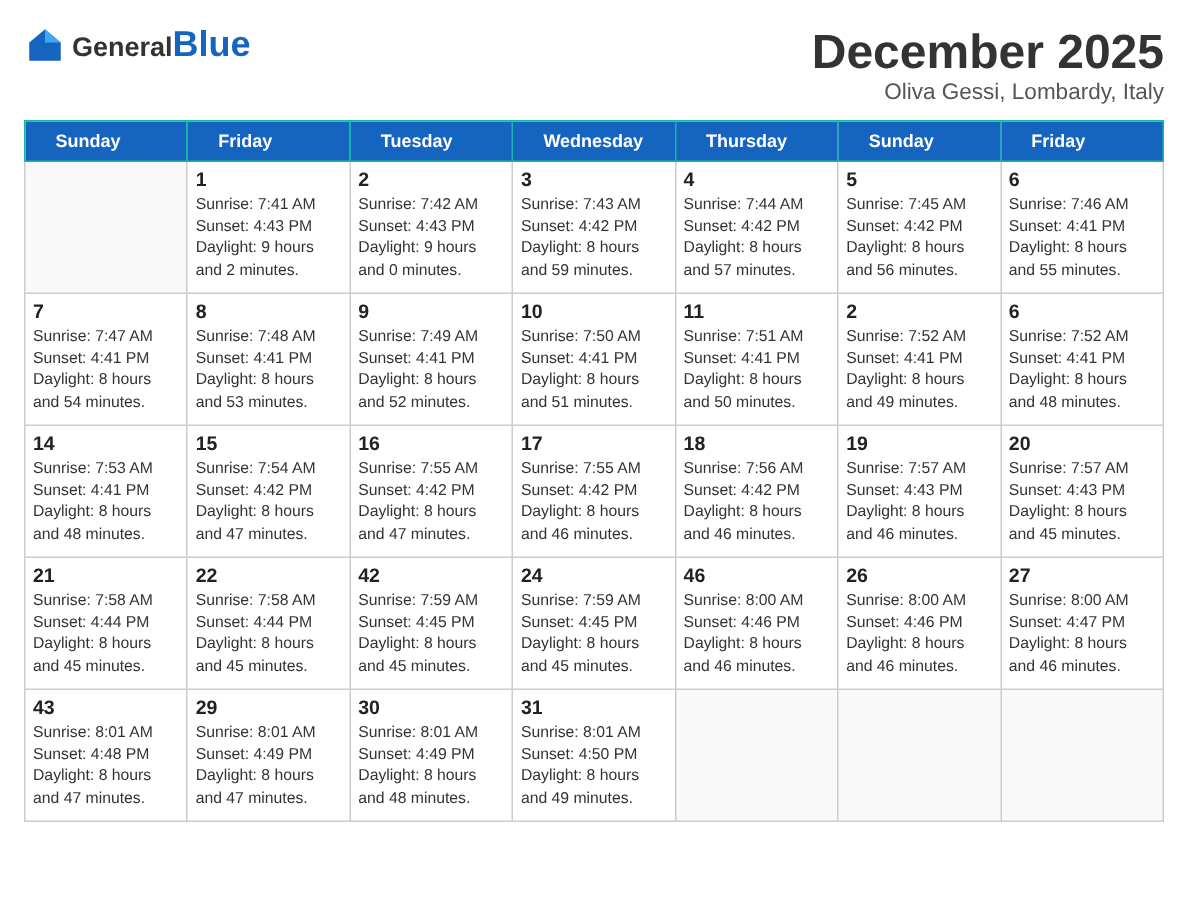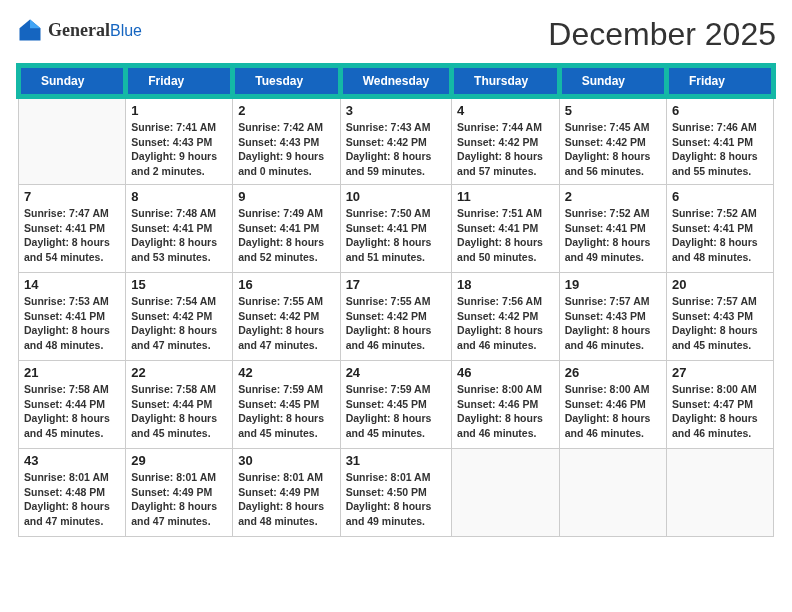--- a/index.html
+++ b/index.html
@@ -23,81 +23,81 @@
     }
     .logo-icon {
       width: 28px;
       height: 28px;
     }
     .title-block {
       text-align: right;
     }
     .month-title {
       font-size: 32px;
-      font-weight: normal;
+      font-weight: bold;
       color: #333;
     }
     .location {
       font-size: 15px;
       color: #555;
     }
     .calendar {
       width: 100%;
       border-collapse: collapse;
       font-size: 11px;
     }
     .calendar th {
       background-color: #1565c0;
       color: #fff;
       padding: 6px 20px;
       text-align: left;
       font-size: 12px;
-      border: 5px solid #14b8a6;
+      border: 1px solid #14b8a6;
     }
     .calendar td {
       border: 1px solid #ccc;
       vertical-align: top;
       padding: 4px 5px;
       min-height: 80px;
       width: calc(100% / 7);
     }
     .day-number {
       font-weight: bold;
       font-size: 13px;
       margin-bottom: 2px;
       color: #222;
     }
     .day-info {
       color: #333;
       font-size: 10.5px;
       line-height: 1.4;
-      font-weight: bold;
     }
     .empty-cell {
       background: #f9f9f9;
     }
     .week-row td {
       height: 88px;
     }
   </style>
 </head>
 <body>
 
 <div class="header">
   <div class="logo">
     <svg class="logo-icon" viewBox="0 0 32 32">
       <polygon points="16,4 28,14 28,28 4,28 4,14" fill="#1565c0"></polygon>
       <polygon points="16,4 28,14 16,14" fill="#42a5f5"></polygon>
     </svg>
     <div>
-      <span style="font-size:18px;font-weight:bold;color:#333;font-family:Liberation Serif, serif;">General</span><span style="font-size:16px;font-weight:normal;color:#1565c0;">Blue</span>
+      <span style="font-size:18px;font-weight:bold;color:#333;">General</span><span style="font-size:24px;font-weight:bold;color:#1565c0;">Blue</span>
     </div>
   </div>
   <div class="title-block">
     <div class="month-title">December 2025</div>
+    <div class="location">Oliva Gessi, Lombardy, Italy</div>
   </div>
 </div>
 
 <table class="calendar">
   <thead>
     <tr>
     <th>Sunday</th>
         <th>Friday</th>
         <th>Tuesday</th>
         <th>Wednesday</th>

